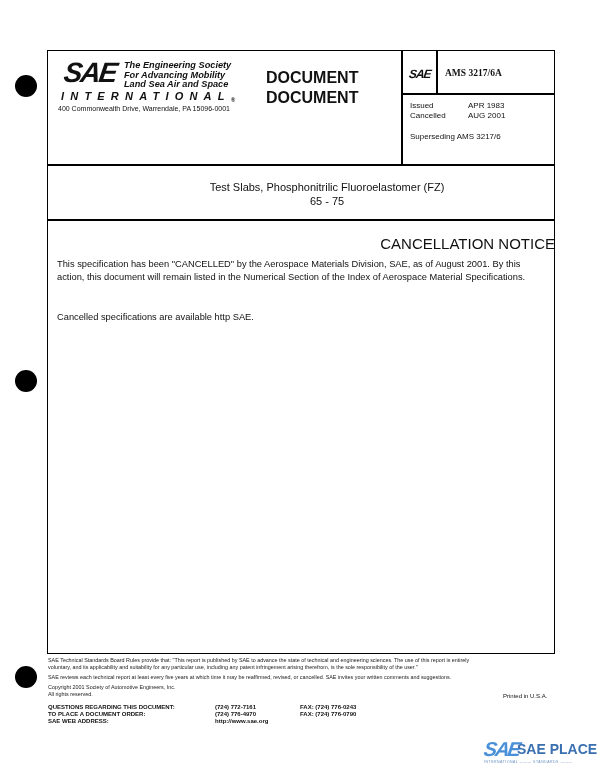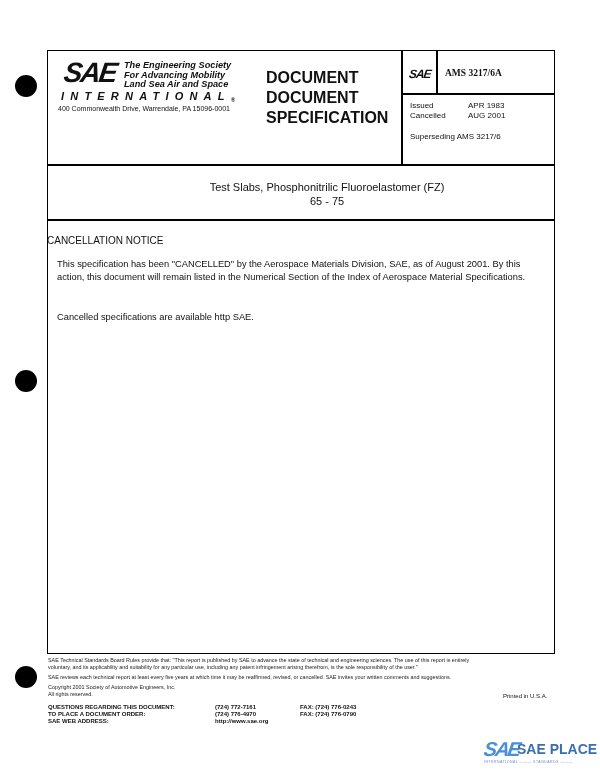--- a/index.html
+++ b/index.html
@@ -16,21 +16,21 @@
   .intl { position:absolute; left:3px; top:30px; font-size:11px; font-weight:bold; font-style:italic; letter-spacing:6.2px; white-space:nowrap; }
   .reg { font-size:6px; letter-spacing:0; vertical-align:-2px; }
   .address { position:absolute; left:0; top:45px; font-size:7px; white-space:nowrap; }
   .ams-title { position:absolute; left:266px; top:68px; font-size:16px; font-weight:bold; line-height:20px; }
   .right-box { position:absolute; left:402px; top:50px; width:153px; height:115px; }
   .mini-sae { position:absolute; left:7px; top:17px; font-weight:bold; font-style:italic; font-size:12px; letter-spacing:-1px; transform:skewX(-8deg); }
   .ams-num { position:absolute; left:43px; top:18px; font-size:9.5px; font-weight:bold; white-space:nowrap;font-family:Liberation Serif, serif; }
   .meta { position:absolute; left:8px; font-size:8px; white-space:nowrap; }
   .meta .val { position:absolute; left:58px; }
   .doc-title { position:absolute; left:47px; width:560px; top:180px; text-align:center; font-size:11px; line-height:14px; }
-  .notice-head { position:absolute; left:47px; width:508px; top:235px; text-align:left; font-size:10px; }
+  .notice-head { position:absolute; left:47px; width:508px; top:235px; text-align:right; font-size:15px; }
   .para { position:absolute; left:57px; width:490px; font-size:9.3px; line-height:13.2px; }
   .fine { position:absolute; left:48px; font-size:5.4px; line-height:7px; white-space:nowrap; color:#222; }
   .printed { position:absolute; left:503px; top:693px; font-size:6px; }
   .contact { position:absolute; font-size:6px; font-weight:bold; line-height:7.2px; white-space:nowrap; }
   .watermark { position:absolute; left:484px; top:738px; width:110px; height:30px; }
   .wm-sae { position:absolute; left:0; top:0; font-weight:bold; font-style:italic; font-size:20px; color:#4a90d9; letter-spacing:-2px; transform:skewX(-8deg); }
   .wm-norm { position:absolute; left:33px; top:3px; font-weight:bold; font-size:14px; color:#3a6fb0; white-space:nowrap; }
   .wm-sub { position:absolute; left:0; top:22px; font-size:3.5px; color:#6a8fc0; white-space:nowrap; letter-spacing:0.5px; }
 </style>
 </head>
@@ -56,21 +56,20 @@
   </div>
   <div class="intl">
     <span>INTERNATIONAL</span><span class="reg">®</span>
   </div>
   <div class="address">400 Commonwealth Drive, Warrendale, PA 15096-0001</div>
 </div>
 
 <div class="ams-title">
   <div>DOCUMENT</div>
   <div>DOCUMENT</div>
-  <div>SPECIFICATION</div>
 </div>
 
 <div class="right-box">
   <div class="mini-sae">SAE</div>
   <div class="ams-num">AMS 3217/6A</div>
   <div class="meta" style="top:51px;">
     <span>Issued</span>
     <span class="val">APR 1983</span>
   </div>
   <div class="meta" style="top:61px;">

